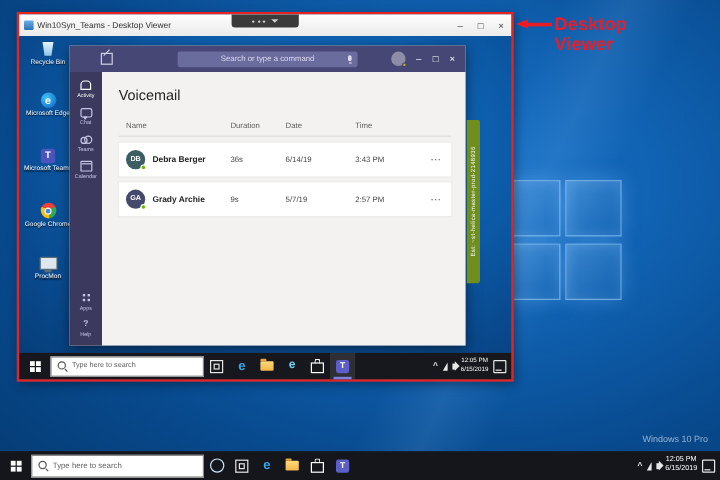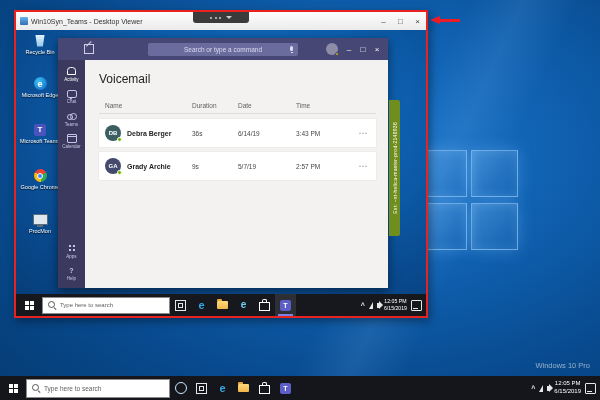--- a/index.html
+++ b/index.html
@@ -335,20 +335,21 @@
         <span class="clock">
           <div>12:05 PM</div>
           <div>6/15/2019</div>
         </span>
         <span class="action-center"></span>
       </div>
     </div>
   </div>
 
   <div class="anno-arrow"></div>
+  <div class="anno-label">Desktop Viewer</div>
 
   <div class="taskbar host-taskbar">
     <div class="start-btn">
       <span class="win-glyph">
           <i></i>
           <i></i>
           <i></i>
           <i></i>
         </span>
     </div>

